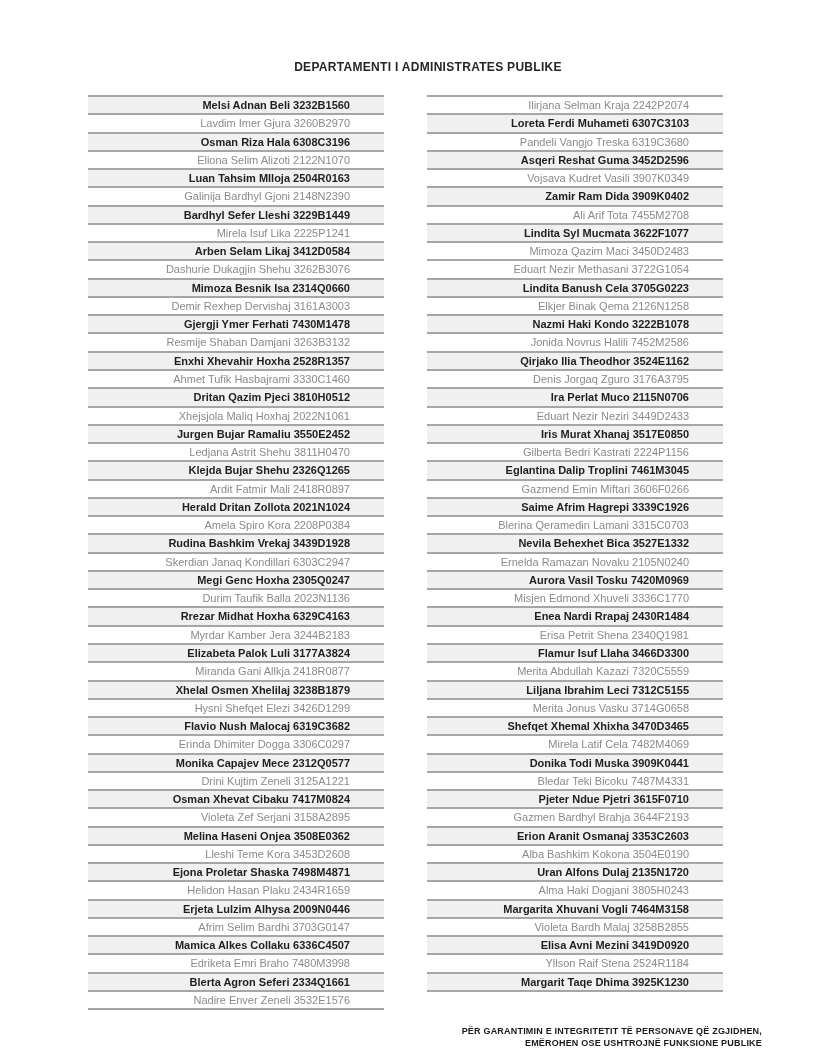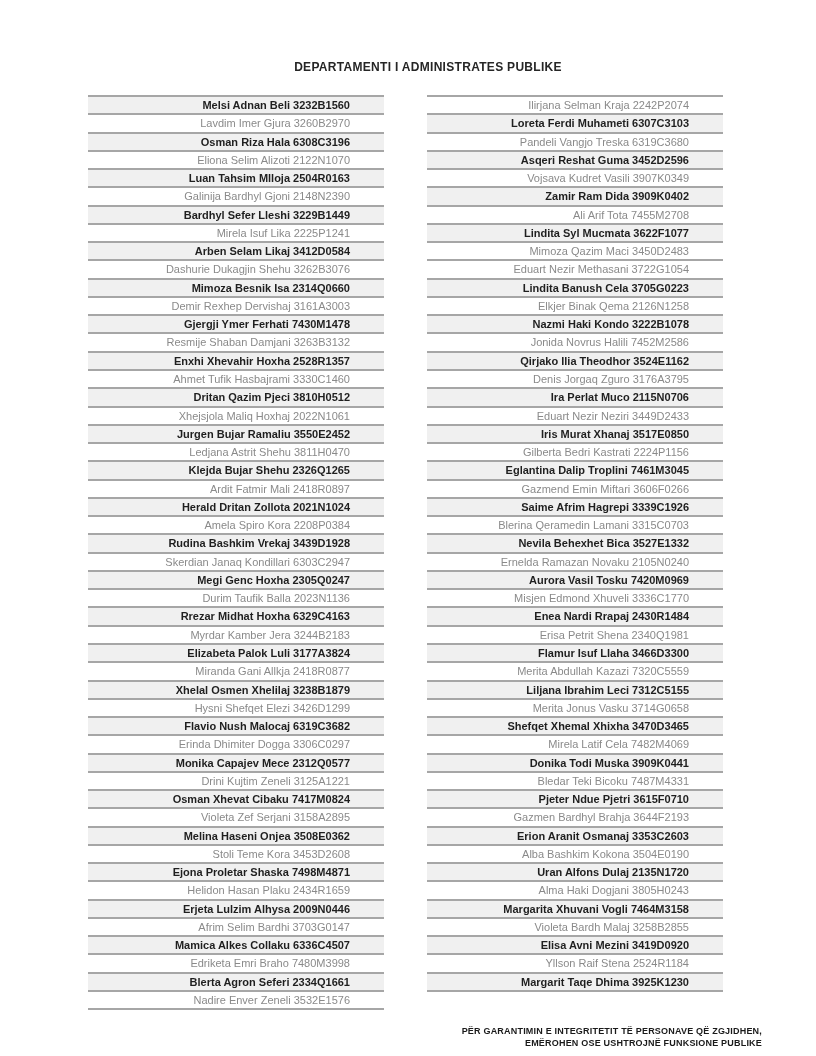--- a/index.html
+++ b/index.html
@@ -107,21 +107,21 @@
       <div class="row">Miranda Gani Allkja 2418R0877</div>
       <div class="row bold">Xhelal Osmen Xhelilaj 3238B1879</div>
       <div class="row">Hysni Shefqet Elezi 3426D1299</div>
       <div class="row bold">Flavio Nush Malocaj 6319C3682</div>
       <div class="row">Erinda Dhimiter Dogga 3306C0297</div>
       <div class="row bold">Monika Capajev Mece 2312Q0577</div>
       <div class="row">Drini Kujtim Zeneli 3125A1221</div>
       <div class="row bold">Osman Xhevat Cibaku 7417M0824</div>
       <div class="row">Violeta Zef Serjani 3158A2895</div>
       <div class="row bold">Melina Haseni Onjea 3508E0362</div>
-      <div class="row">Stoli Teme Kora 3453D2608</div>
+      <div class="row">Lleshi Teme Kora 3453D2608</div>
       <div class="row bold">Ejona Proletar Shaska 7498M4871</div>
       <div class="row">Helidon Hasan Plaku 2434R1659</div>
       <div class="row bold">Erjeta Lulzim Alhysa 2009N0446</div>
       <div class="row">Afrim Selim Bardhi 3703G0147</div>
       <div class="row bold">Mamica Alkes Collaku 6336C4507</div>
       <div class="row">Edriketa Emri Braho 7480M3998</div>
       <div class="row bold">Blerta Agron Seferi 2334Q1661</div>
       <div class="row">Nadire Enver Zeneli 3532E1576</div>
     </div>
 

